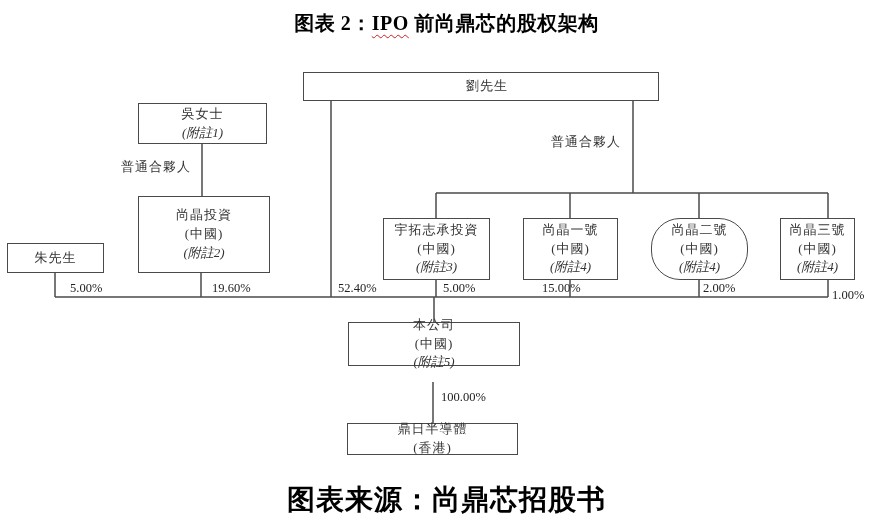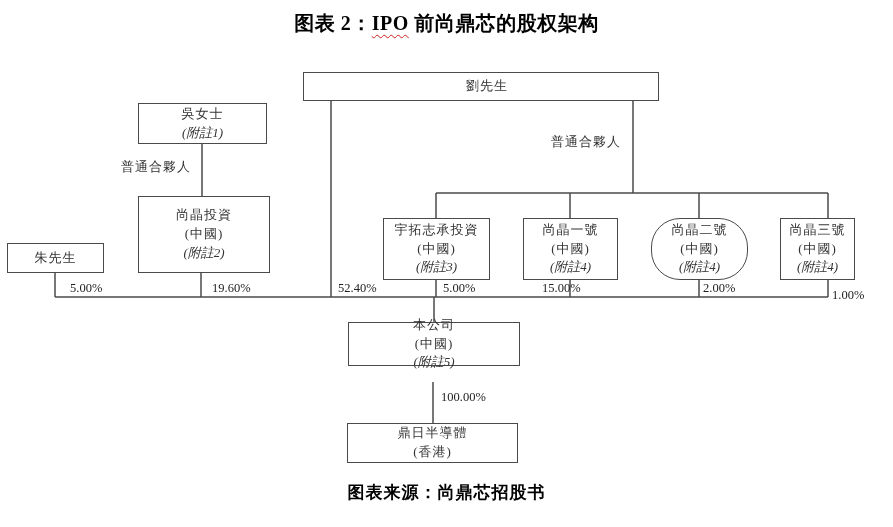--- a/index.html
+++ b/index.html
@@ -13,21 +13,21 @@
     text-align: center; font-size: 20px; font-weight: bold; color: #000;
     letter-spacing: 0.5px;
   }
   .title .ipo {
     text-decoration: underline; text-decoration-style: wavy;
     text-decoration-color: #cf1f1f; text-decoration-thickness: 1px;
     text-underline-offset: 4px;
   }
   .source {
     position: absolute; left: 0; top: 481px; width: 893px;
-    text-align: center; font-size: 17px; font-weight: bold; color: #000;
+    text-align: center; font-size: 28px; font-weight: bold; color: #000;
     letter-spacing: 1px;
   }
   svg.wires { position: absolute; left: 0; top: 0; }
   .node {
     position: absolute; background: #ffffff;
     border: 1.6px solid #4a4a4a; box-sizing: border-box;
     display: flex; flex-direction: column; align-items: center; justify-content: center;
     font-size: 13px; line-height: 1.45; color: #333; text-align: center;
     letter-spacing: 1px;
   }
@@ -119,21 +119,21 @@
   <div>(中國)</div>
   <div class="note">(附註4)</div>
 </div>
 
 <div class="node" style="left:348px; top:322px; width:172px; height:44px;">
   <div>本公司</div>
   <div>(中國)</div>
   <div class="note">(附註5)</div>
 </div>
 
-<div class="node" style="left:347px; top:423px; width:171px; height:40px;">
+<div class="node" style="left:347px; top:423px; width:171px; height:32px;">
   <div>鼎日半導體</div>
   <div>(香港)</div>
 </div>
 
 <div class="lbl" style="left:121px; top:158px;">普通合夥人</div>
 <div class="lbl" style="left:551px; top:133px;">普通合夥人</div>
 
 <div class="pct" style="left:70px;  top:281px;">5.00%</div>
 <div class="pct" style="left:212px; top:281px;">19.60%</div>
 <div class="pct" style="left:338px; top:281px;">52.40%</div>

